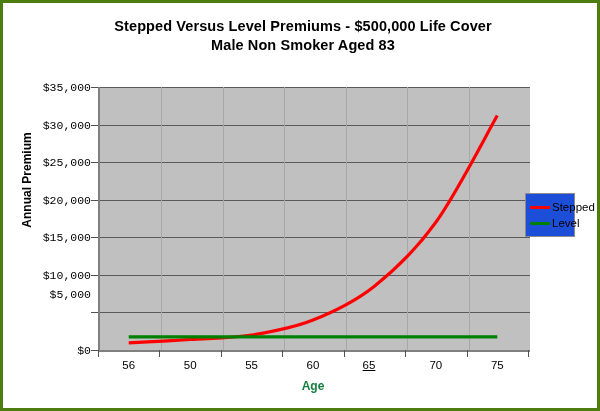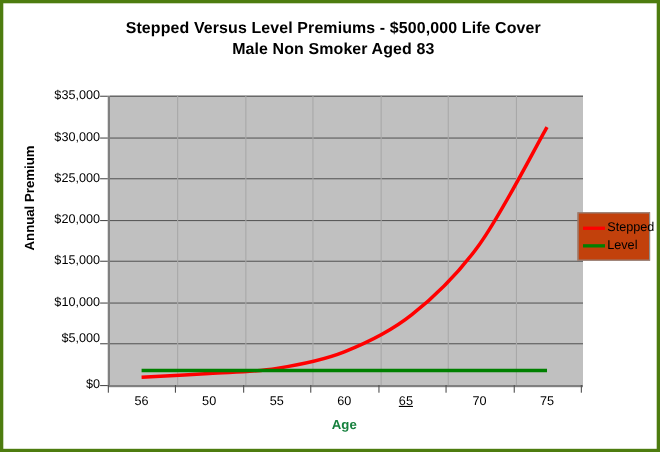--- a/index.html
+++ b/index.html
@@ -77,20 +77,21 @@
   
   .ytick-label {
     position: absolute;
     right: 0;
     width: 72px;
     text-align: right;
     font-size: 11.5px;
     color: #000000;
     transform: translateY(-50%);
     white-space: nowrap;
+    font-family: Liberation Mono, monospace;
   }
   #y-tick-labels {
     position: absolute;
     left: 10px;
     top: 0;
     width: 78px;
     height: 411px;
   }
   .ytick-mark {
     position: absolute;
@@ -137,23 +138,23 @@
     color: #000000;
     transform: rotate(-90deg);
     transform-origin: center center;
     white-space: nowrap;
   }
   
   #legend {
     position: absolute;
     left: 522px;
     top: 190px;
-    width: 66px;
+    width: 50px;
     padding: 5px 8px 5px 4px;
-    background: #c2410c;
+    background: #1d4ed8;
     border: 1px solid #8c8c8c;
     box-sizing: border-box;
   }
   .legend-row {
     display: flex;
     align-items: center;
     height: 16px;
   }
   .legend-swatch {
     width: 20px;
@@ -199,21 +200,21 @@
       <div class="vgridline" style="left: 184.286px;"></div>
       <div class="vgridline" style="left: 245.714px;"></div>
       <div class="vgridline" style="left: 307.143px;"></div>
       <div class="vgridline" style="left: 368.571px;"></div>
     </div>
 
   <div id="axis-x-line"></div>
 
   <div id="y-tick-labels">
       <div class="ytick-label" style="top: 347px;">$0</div>
-      <div class="ytick-label" style="top: 305px;">$5,000</div>
+      <div class="ytick-label" style="top: 291px;">$5,000</div>
       <div class="ytick-label" style="top: 271.857px;">$10,000</div>
       <div class="ytick-label" style="top: 234.286px;">$15,000</div>
       <div class="ytick-label" style="top: 196.714px;">$20,000</div>
       <div class="ytick-label" style="top: 159.143px;">$25,000</div>
       <div class="ytick-label" style="top: 121.571px;">$30,000</div>
       <div class="ytick-label" style="top: 84px;">$35,000</div>
     </div>
 
   <div id="x-axis-title">Age</div>
   <div id="y-axis-title">Annual Premium</div>

